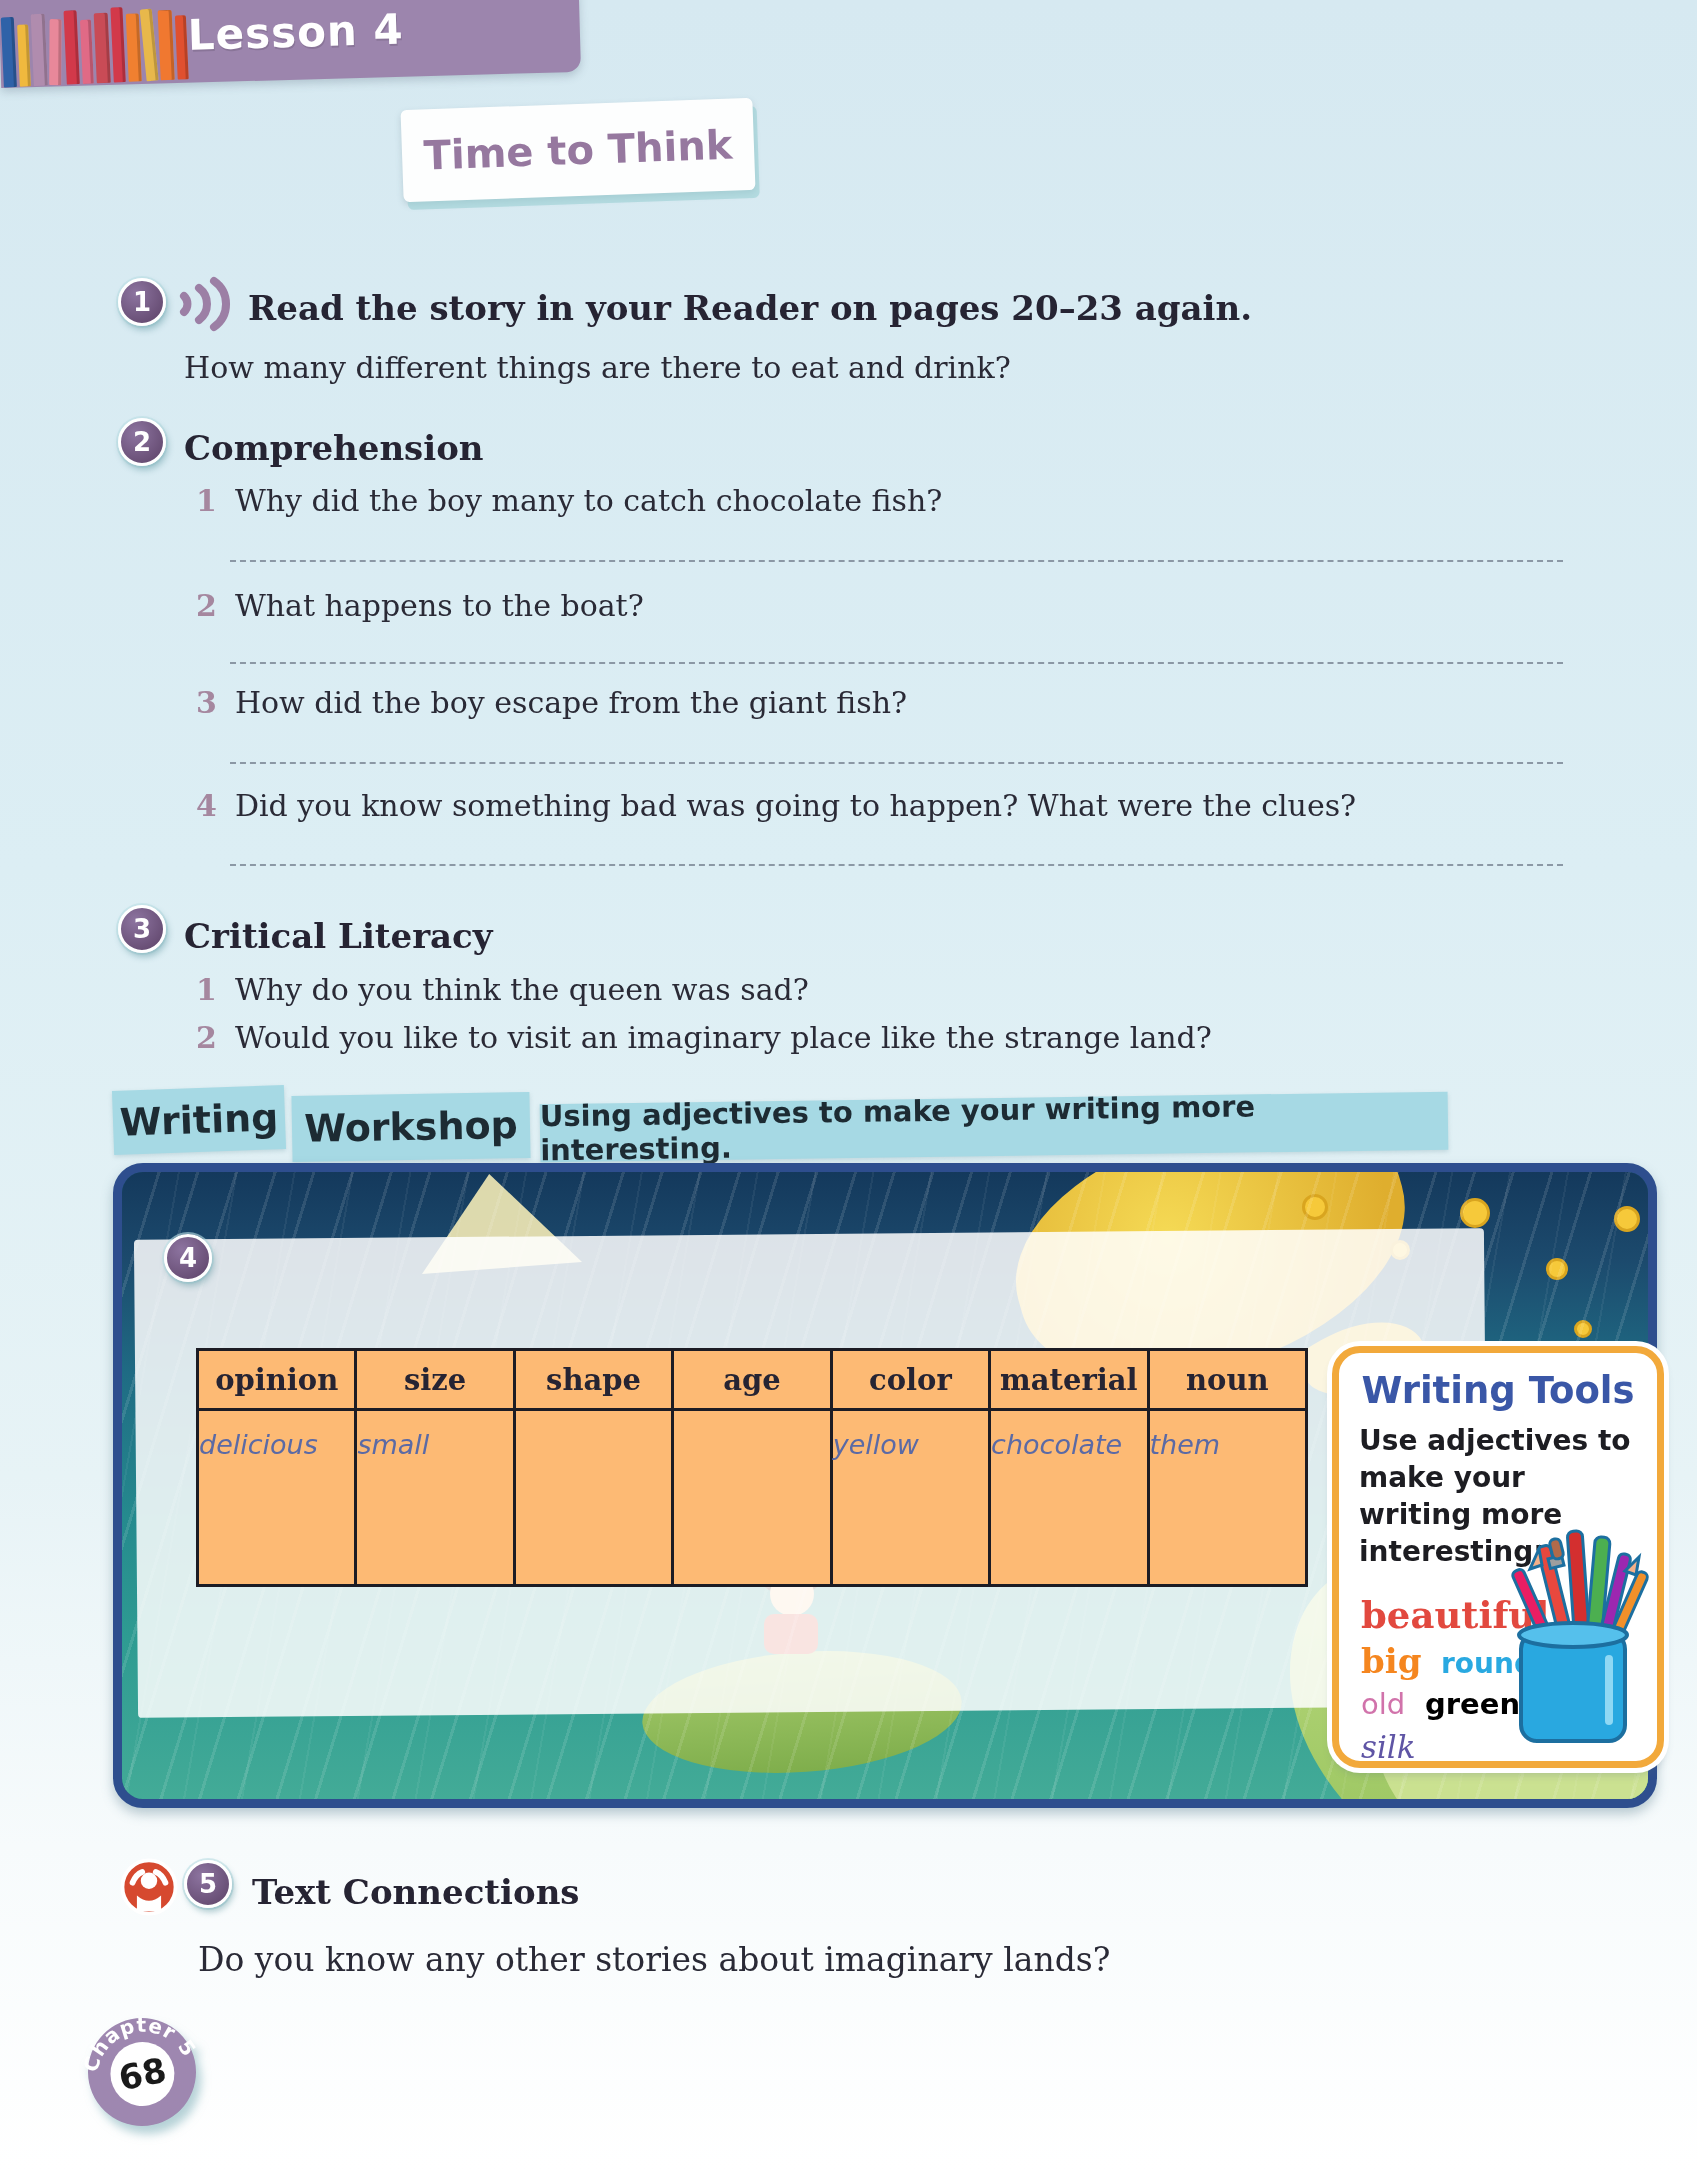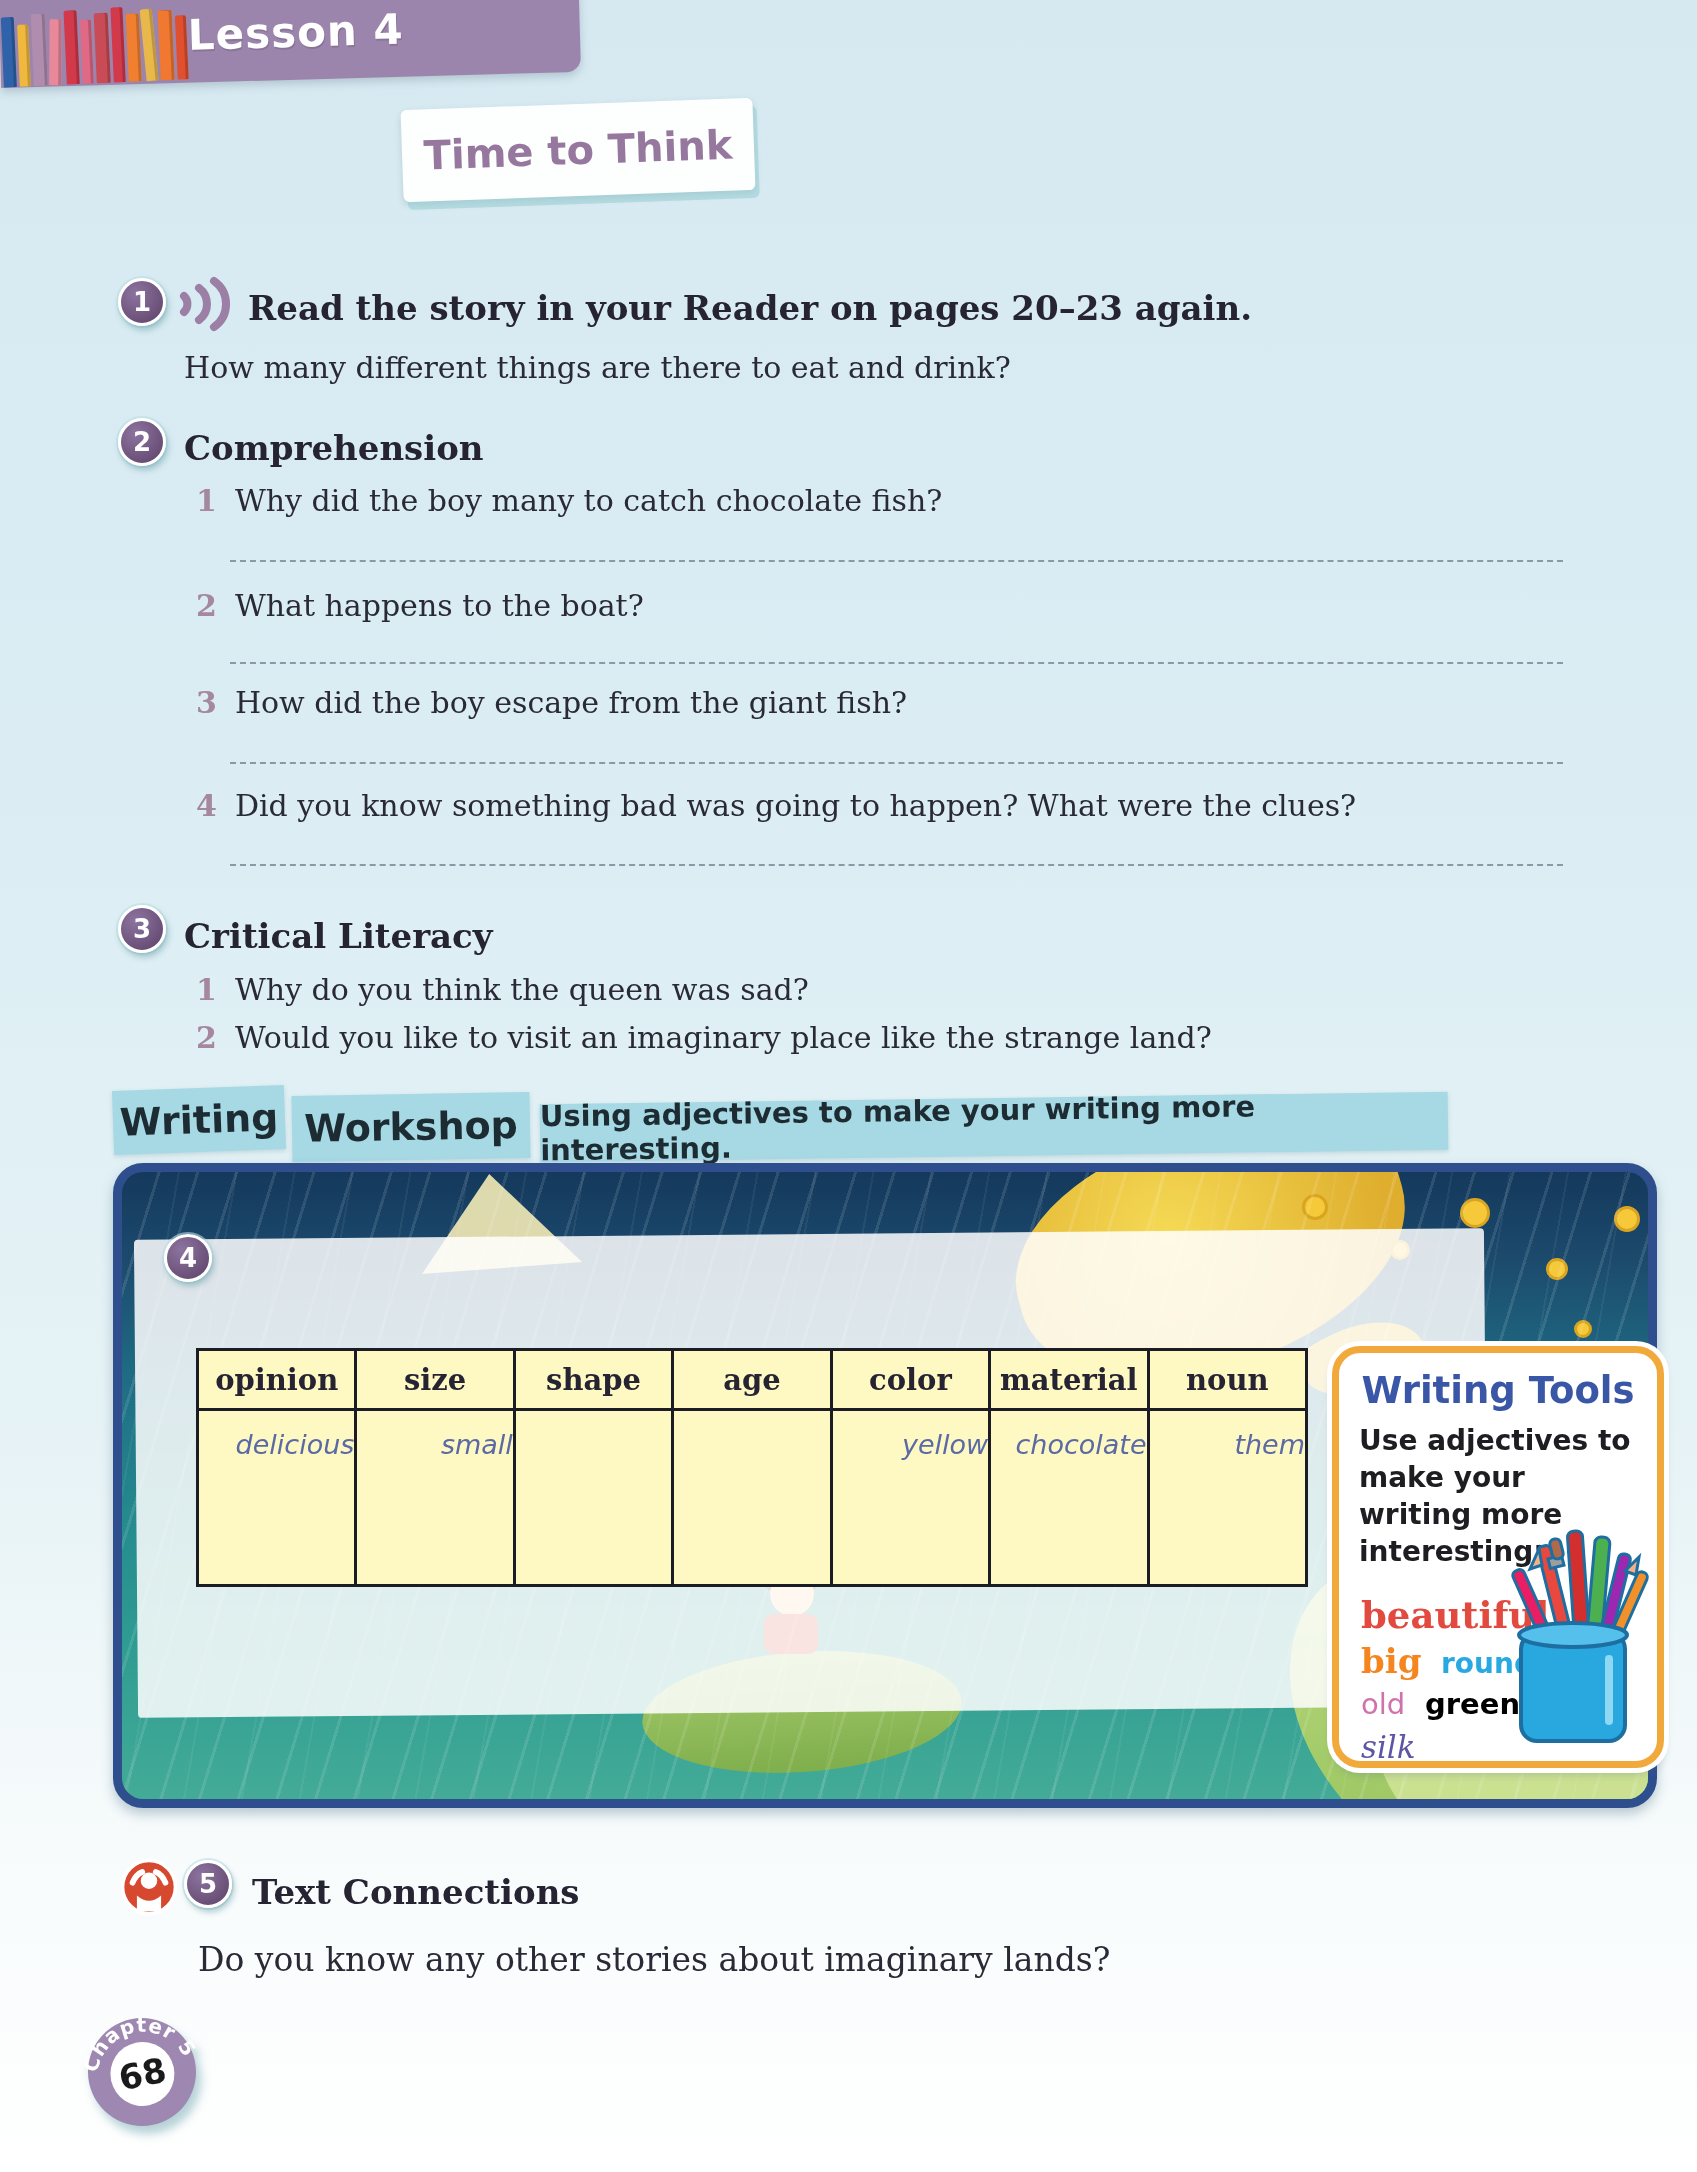--- a/index.html
+++ b/index.html
@@ -103,24 +103,24 @@
   .art-boy-head{ position:absolute; left:648px; top:400px; width:44px; height:44px;
     background:#f6cda4; border-radius:50%; }
   .art-boy-hair{ position:absolute; left:640px; top:388px; width:58px; height:34px;
     background:#352a28; border-radius:50% 50% 40% 40%; }
   .art-boy-shirt{ position:absolute; left:642px; top:442px; width:54px; height:40px;
     background:#d84b3a; border-radius:10px; }
   .white-overlay{
     position:absolute; left:14px; top:62px; width:1350px; height:478px;
     background:rgba(255,255,255,.85); transform:rotate(-.5deg); border-radius:4px;
   }
-  .ws-table{ position:absolute; left:74px; top:176px; width:1112px; border-collapse:collapse; table-layout:fixed; background:#fef9c3; }
+  .ws-table{ position:absolute; left:74px; top:176px; width:1112px; border-collapse:collapse; table-layout:fixed; background:#fdba74; }
   .ws-table th{ border:3px solid #1c1c24; font-size:29px; font-weight:bold; color:#262433;
     height:60px; text-align:center; }
-  .ws-table td{ border:3px solid #1c1c24; height:176px; vertical-align:top; text-align:right;
+  .ws-table td{ border:3px solid #1c1c24; height:176px; vertical-align:top; text-align:left;
     padding-top:18px; font-family:"DejaVu Sans", sans-serif; font-style:italic;
     font-size:27px; color:#5b6aa5; }
   .handwriting{ font-family:"DejaVu Sans", sans-serif; font-style:italic; color:#5b6aa5; }
 
   
   .tools-card{
     left:1332px; top:1346px; width:332px; height:422px;
     background:#ffffff; border:7px solid #f2a93b; border-radius:28px;
     box-shadow:0 0 0 5px #ffffff, 0 6px 10px rgba(80,110,130,.3);
   }

